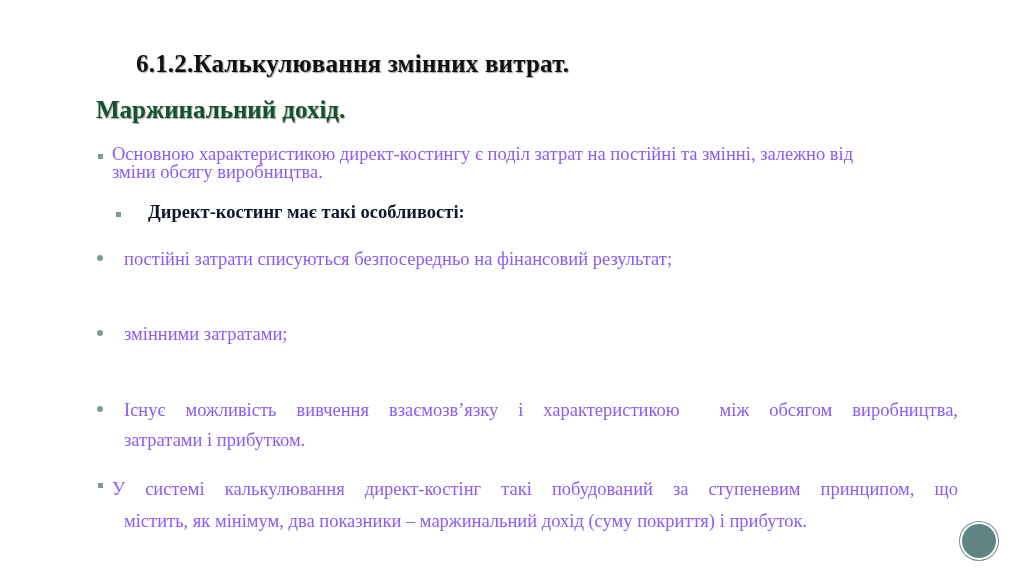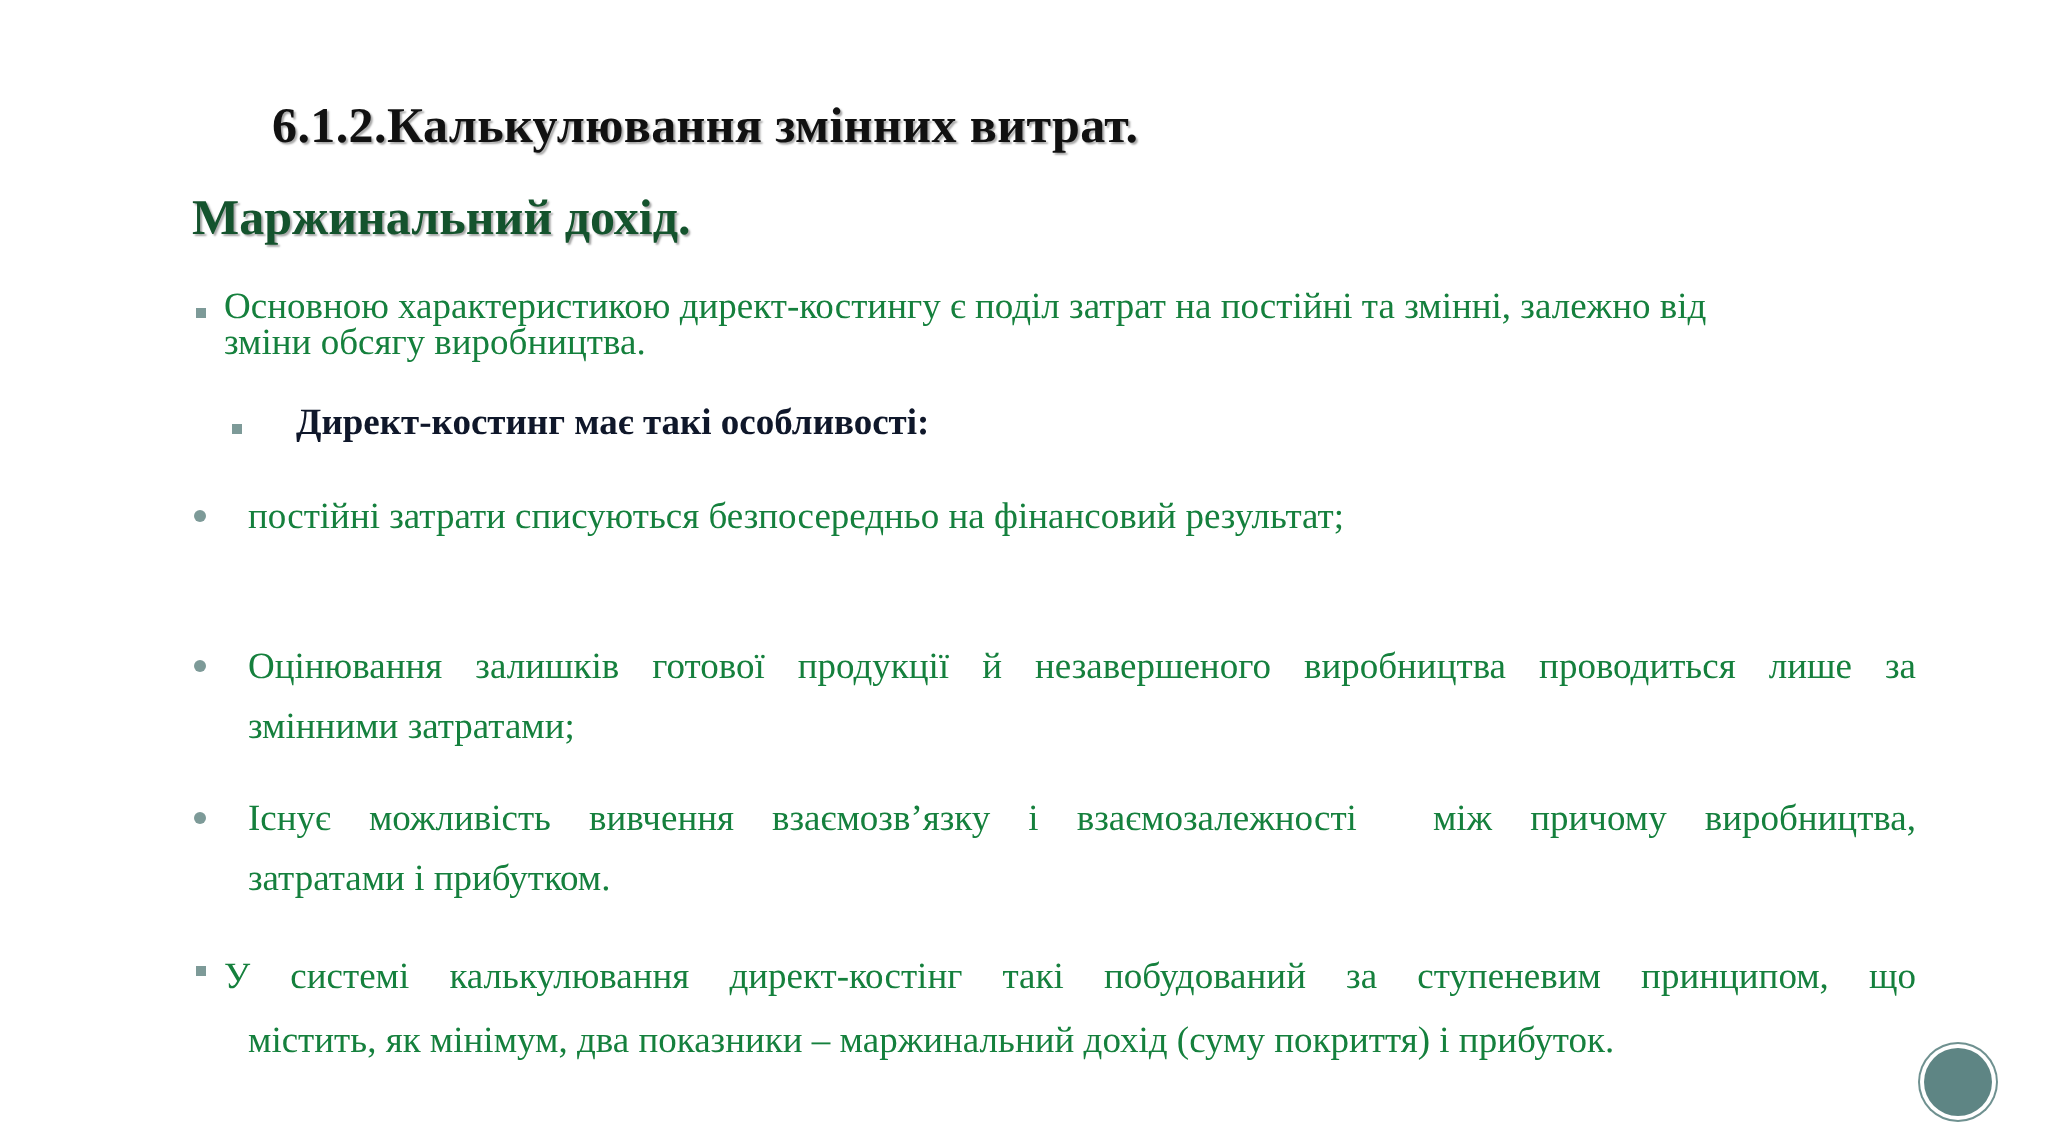--- a/index.html
+++ b/index.html
@@ -11,21 +11,21 @@
   .title1 {
     position: absolute; left: 136px; top: 50px;
     font-size: 25px; font-weight: bold; letter-spacing: 0.2px; color: #111;
     text-shadow: 1px 1px 1px rgba(0,0,0,0.35);
   }
   .title2 {
     position: absolute; left: 96px; top: 96px;
     font-size: 25px; font-weight: bold; color: #14532d;
     text-shadow: 1px 1px 1px rgba(0,0,0,0.35);
   }
-  .para { position: absolute; font-size: 18.5px; line-height: 20px; color: #15803d; }
+  .para { position: absolute; font-size: 18.5px; line-height: 20px; color: #8b5cf6; }
   .bullet-sq { position: absolute; width: 5px; height: 5px; background: #7d9a98; }
   .bullet-dot { position: absolute; width: 6px; height: 6px; border-radius: 50%; background: #7d9a98; }
   .line { display: block; white-space: nowrap; }
   .jl { display: block; text-align: justify; text-align-last: justify; white-space: normal; }
   .badge {
     position: absolute; left: 962px; top: 524px; width: 34px; height: 34px; border-radius: 50%;
     background: #5e8584; box-shadow: 0 0 0 2px #ffffff, 0 0 0 3px #6f9190;
   }
 </style>
 </head>
@@ -47,27 +47,26 @@
     <span class="line">Директ-костинг має такі особливості:</span>
   </div>
 
   <span class="bullet-dot" style="left:97px; top:255px;"></span>
   <div class="para" style="left:124px; top:244px; width:834px; line-height:30px;">
     <span class="line">постійні затрати списуються безпосередньо на фінансовий результат;</span>
   </div>
 
   <span class="bullet-dot" style="left:97px; top:330px;"></span>
   <div class="para" style="left:124px; top:319px; width:834px; line-height:30px;">
-    <span class="jl">Оцінювання залишків готової продукції й незавершеного виробництва проводиться лише за</span>
     <span class="line">змінними затратами;</span>
   </div>
 
   <span class="bullet-dot" style="left:97px; top:406px;"></span>
   <div class="para" style="left:124px; top:395px; width:834px; line-height:30px;">
-    <span class="jl" style="white-space:pre-wrap;">Існує можливість вивчення взаємозв’язку і взаємозалежності  між причому виробництва,</span>
+    <span class="jl" style="white-space:pre-wrap;">Існує можливість вивчення взаємозв’язку і характеристикою  між обсягом виробництва,</span>
     <span class="line">затратами і прибутком.</span>
   </div>
 
   <span class="bullet-sq" style="left:98px; top:483px;"></span>
   <div class="para" style="left:112px; top:473px; width:846px; line-height:32px;">
     <span class="jl">У системі калькулювання директ-костінг такі побудований за ступеневим принципом, що</span>
     <span class="line" style="padding-left:12px;">містить, як мінімум, два показники – маржинальний дохід (суму покриття) і прибуток.</span>
   </div>
 
   <div class="badge"></div>

